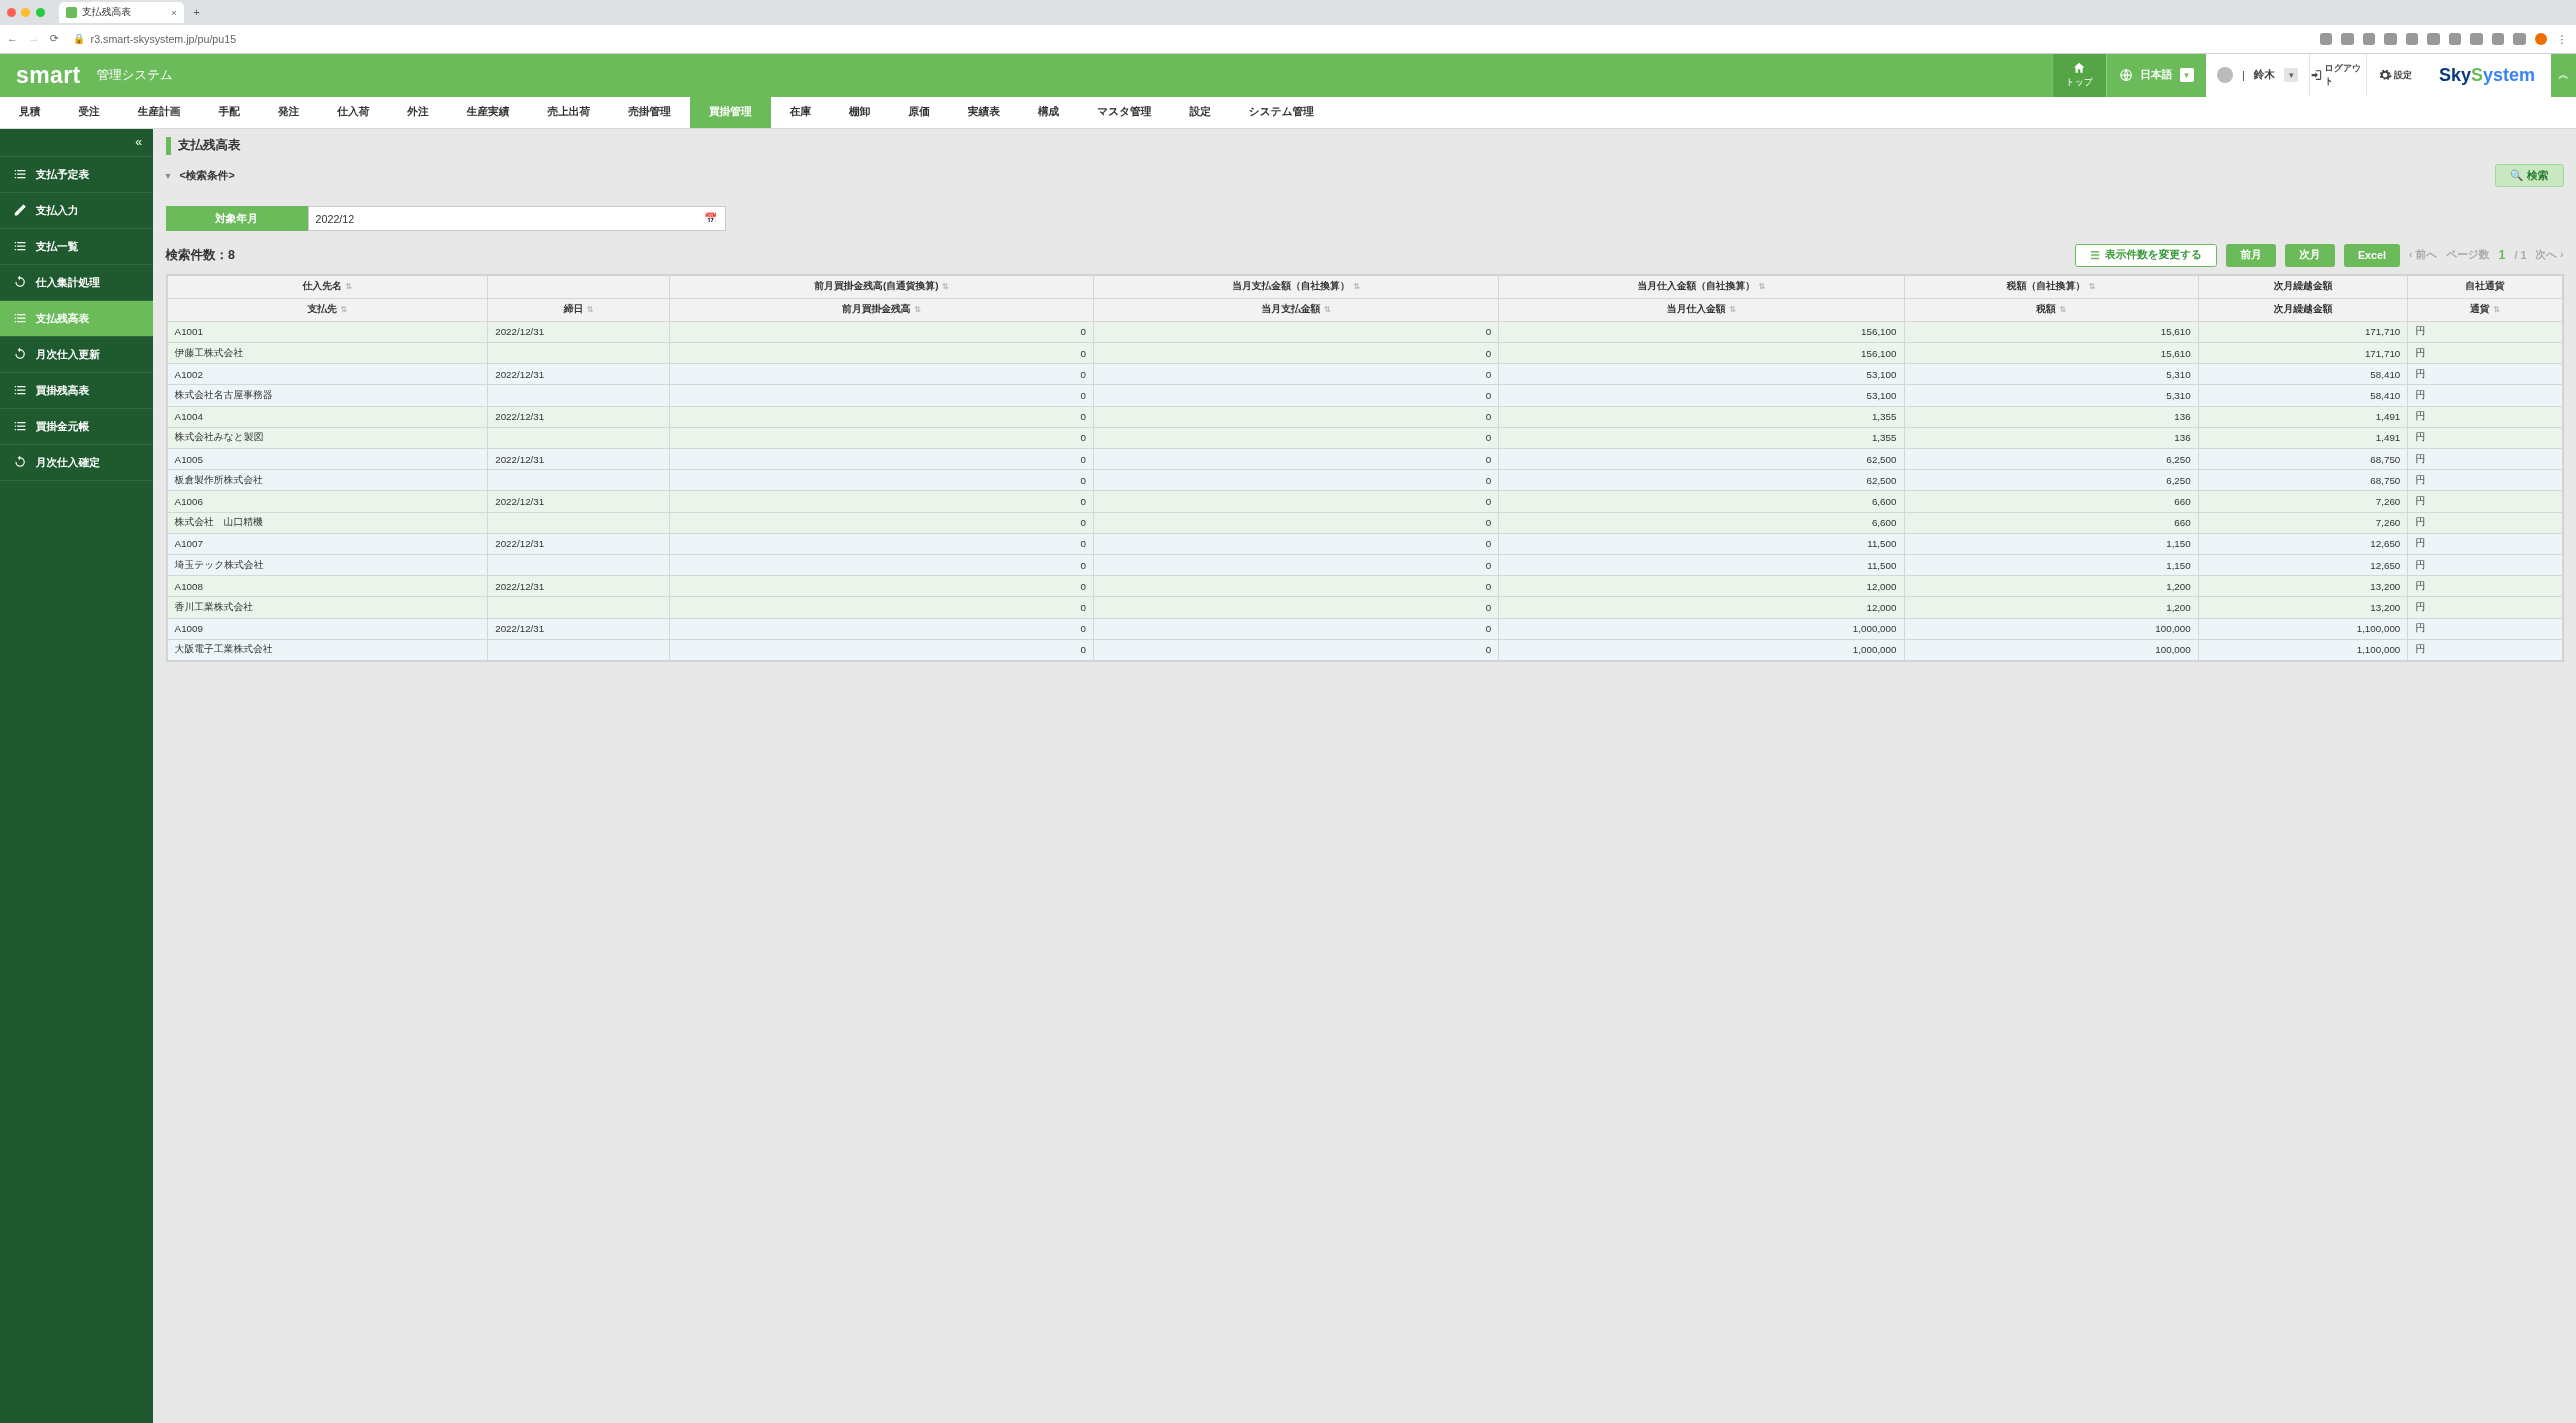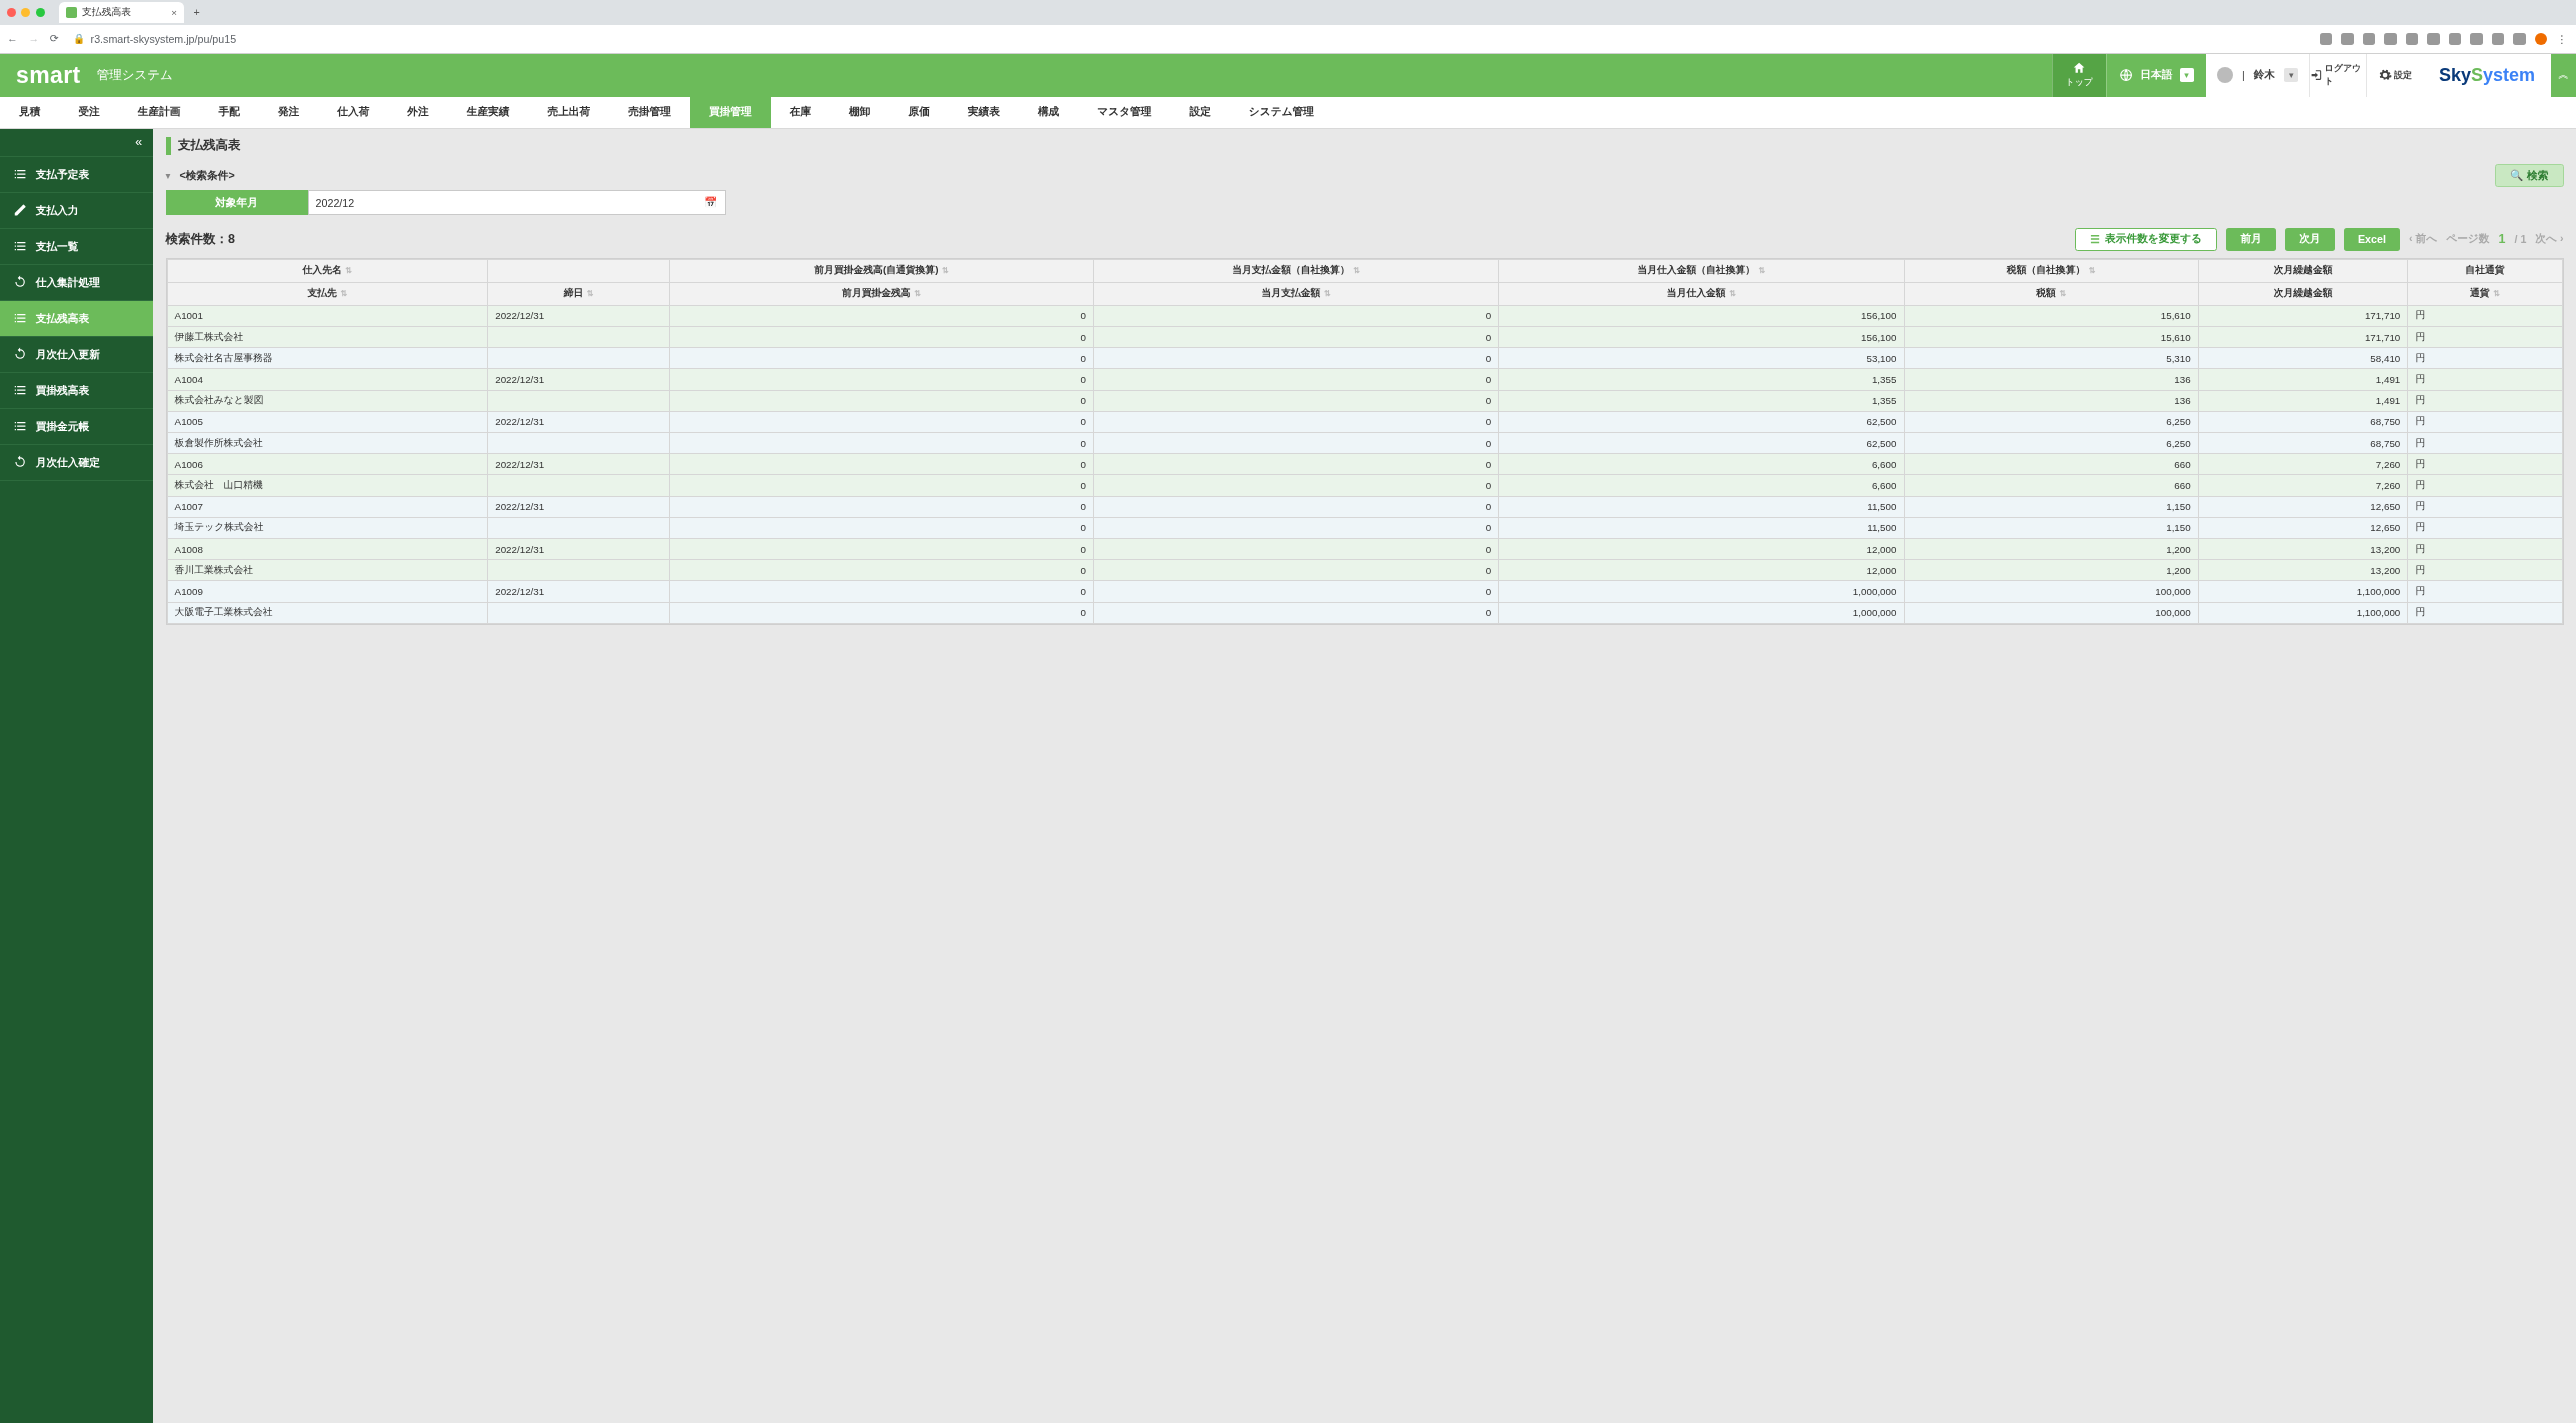--- a/index.html
+++ b/index.html
@@ -60,21 +60,21 @@
 
 .search-row { display:flex; align-items:center; gap:9px; margin-top:1.8px;}
 .search-row .toggle { color:#888; font-size:9.8px; }
 .search-label { font-size:10.7px; font-weight:700; }
 .search-btn { margin-left:auto; }
 .btn { display:inline-flex; align-items:center; justify-content:center; height:23px; padding:0 14.2px; border-radius:2.7px; font-size:10.7px; font-weight:700; cursor:pointer; border:none; }
 .btn-green { background:#6cbb5a; color:#fff; }
 .btn-light { background:#c9e8c2; color:#2e7d32; border:0.9px solid #a4d79a; }
 .btn-outline { background:#fff; border:0.9px solid #6cbb5a; color:#3a9a3a; }
 
-.filter-bar { display:flex; margin-top:3px; height:25px; }
+.filter-bar { display:flex; margin-top:19px; height:25px; }
 .filter-label { width:142px; background:#6cbb5a; color:#fff; display:flex; align-items:center; justify-content:center; font-size:10.7px; font-weight:700; }
 .filter-input { width:418px; background:#fff; border:0.9px solid #c9c9c9; display:flex; align-items:center; padding:0 7.1px; font-size:10.7px; position:relative;}
 .filter-input .cal { position:absolute; right:7.1px; color:#6cbb5a; }
 
 .results-row { display:flex; align-items:center; margin-top:12.5px; gap:9px; }
 .results-row .count { font-size:12.5px; font-weight:700; }
 .results-row .spacer { flex:1; }
 .pager { display:flex; align-items:center; gap:9px; color:#a9a9a9; font-size:10.7px; font-weight:700; }
 .pager .pagecur { color:#6cbb5a; font-size:12.5px; }
 
@@ -347,29 +347,39 @@
               <td>伊藤工株式会社</td>
               <td></td>
               <td class="num">0</td>
               <td class="num">0</td>
               <td class="num">156,100</td>
               <td class="num">15,610</td>
               <td class="num">171,710</td>
               <td class="ctr">円</td>
             </tr>
             <tr class="odd">
-              <td>株式会社名古屋事務器</td>
-              <td></td>
+              <td>A1002</td>
+              <td class="ctr">2022/12/31</td>
               <td class="num">0</td>
               <td class="num">0</td>
               <td class="num">53,100</td>
               <td class="num">5,310</td>
               <td class="num">58,410</td>
               <td class="ctr">円</td>
             </tr>
+            <tr class="odd">
+              <td>株式会社名古屋事務器</td>
+              <td></td>
+              <td class="num">0</td>
+              <td class="num">0</td>
+              <td class="num">53,100</td>
+              <td class="num">5,310</td>
+              <td class="num">58,410</td>
+              <td class="ctr">円</td>
+            </tr>
             <tr class="even">
               <td>A1004</td>
               <td class="ctr">2022/12/31</td>
               <td class="num">0</td>
               <td class="num">0</td>
               <td class="num">1,355</td>
               <td class="num">136</td>
               <td class="num">1,491</td>
               <td class="ctr">円</td>
             </tr>

